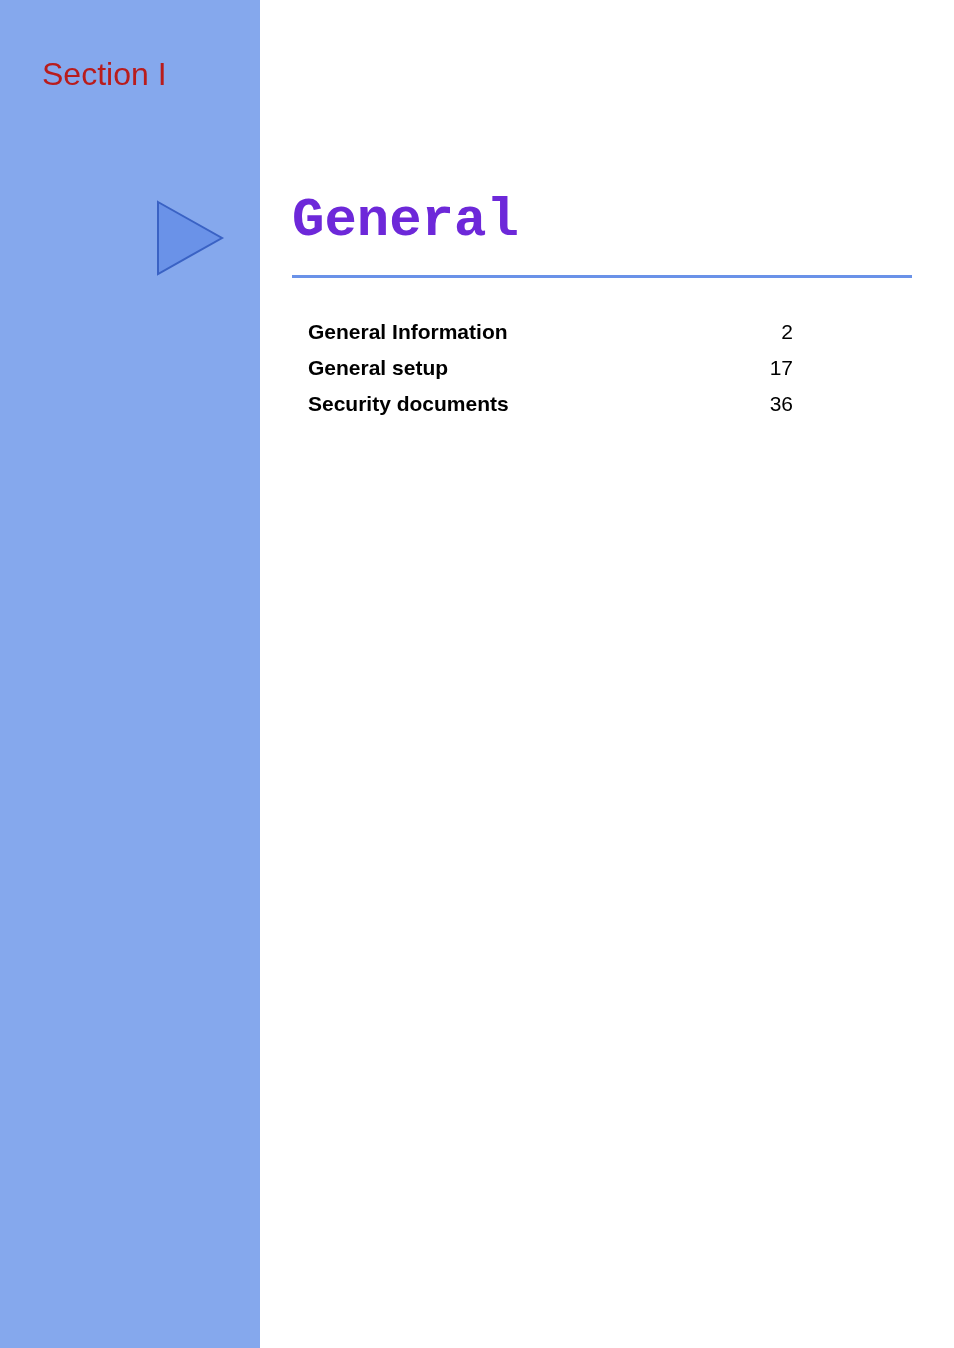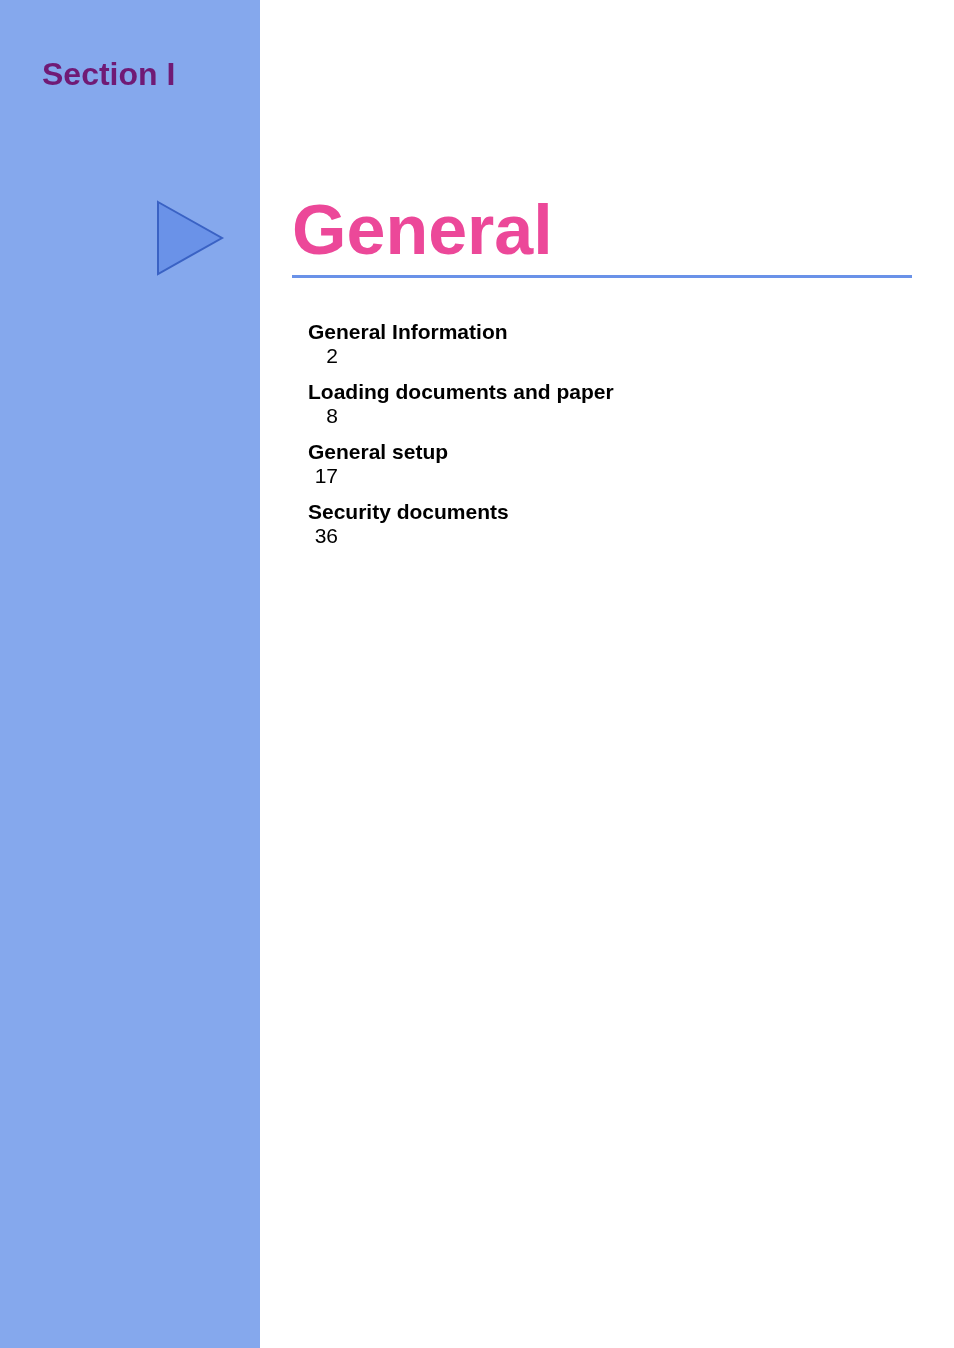--- a/index.html
+++ b/index.html
@@ -20,58 +20,57 @@
       top: 0;
       width: 260px;
       height: 1348px;
       background: #85a8ed;
     }
     .section-label {
       position: absolute;
       left: 42px;
       top: 56px;
       font-size: 32px;
-      font-weight: bold;
-      color: #701a75;
+      font-weight: normal;
+      color: #b91c1c;
       font-family: Arial, Helvetica, sans-serif;
     }
     .play-icon {
       position: absolute;
       left: 150px;
       top: 198px;
     }
     .section-title {
       position: absolute;
       left: 292px;
       top: 190px;
-      font-size: 70px;
+      font-size: 54px;
       font-weight: bold;
-      color: #ec4899;
-      font-family: Liberation Sans, sans-serif;
+      color: #6d28d9;
+      font-family: Liberation Mono, monospace;
     }
     .title-underline {
       position: absolute;
       left: 292px;
       top: 275px;
       width: 620px;
       height: 3px;
       background: #6a92e8;
     }
     .toc {
       position: absolute;
       left: 308px;
       top: 320px;
       width: 485px;
     }
     .toc-row {
       display: flex;
       justify-content: space-between;
       align-items: baseline;
       margin-bottom: 12px;
-      flex-direction: column;
     }
     .toc-label {
       font-size: 21px;
       font-weight: bold;
       color: #000000;
       font-family: Arial, Helvetica, sans-serif;
     }
     .toc-page {
       font-size: 21px;
       color: #000000;
@@ -96,24 +95,20 @@
 <div class="section-title">General</div>
 
 <div class="title-underline"></div>
 
 <div class="toc">
   <div class="toc-row">
     <span class="toc-label">General Information</span>
     <span class="toc-page">2</span>
   </div>
   <div class="toc-row">
-    <span class="toc-label">Loading documents and paper</span>
-    <span class="toc-page">8</span>
-  </div>
-  <div class="toc-row">
     <span class="toc-label">General setup</span>
     <span class="toc-page">17</span>
   </div>
   <div class="toc-row">
     <span class="toc-label">Security documents</span>
     <span class="toc-page">36</span>
   </div>
 </div>
 
 </body></html>

